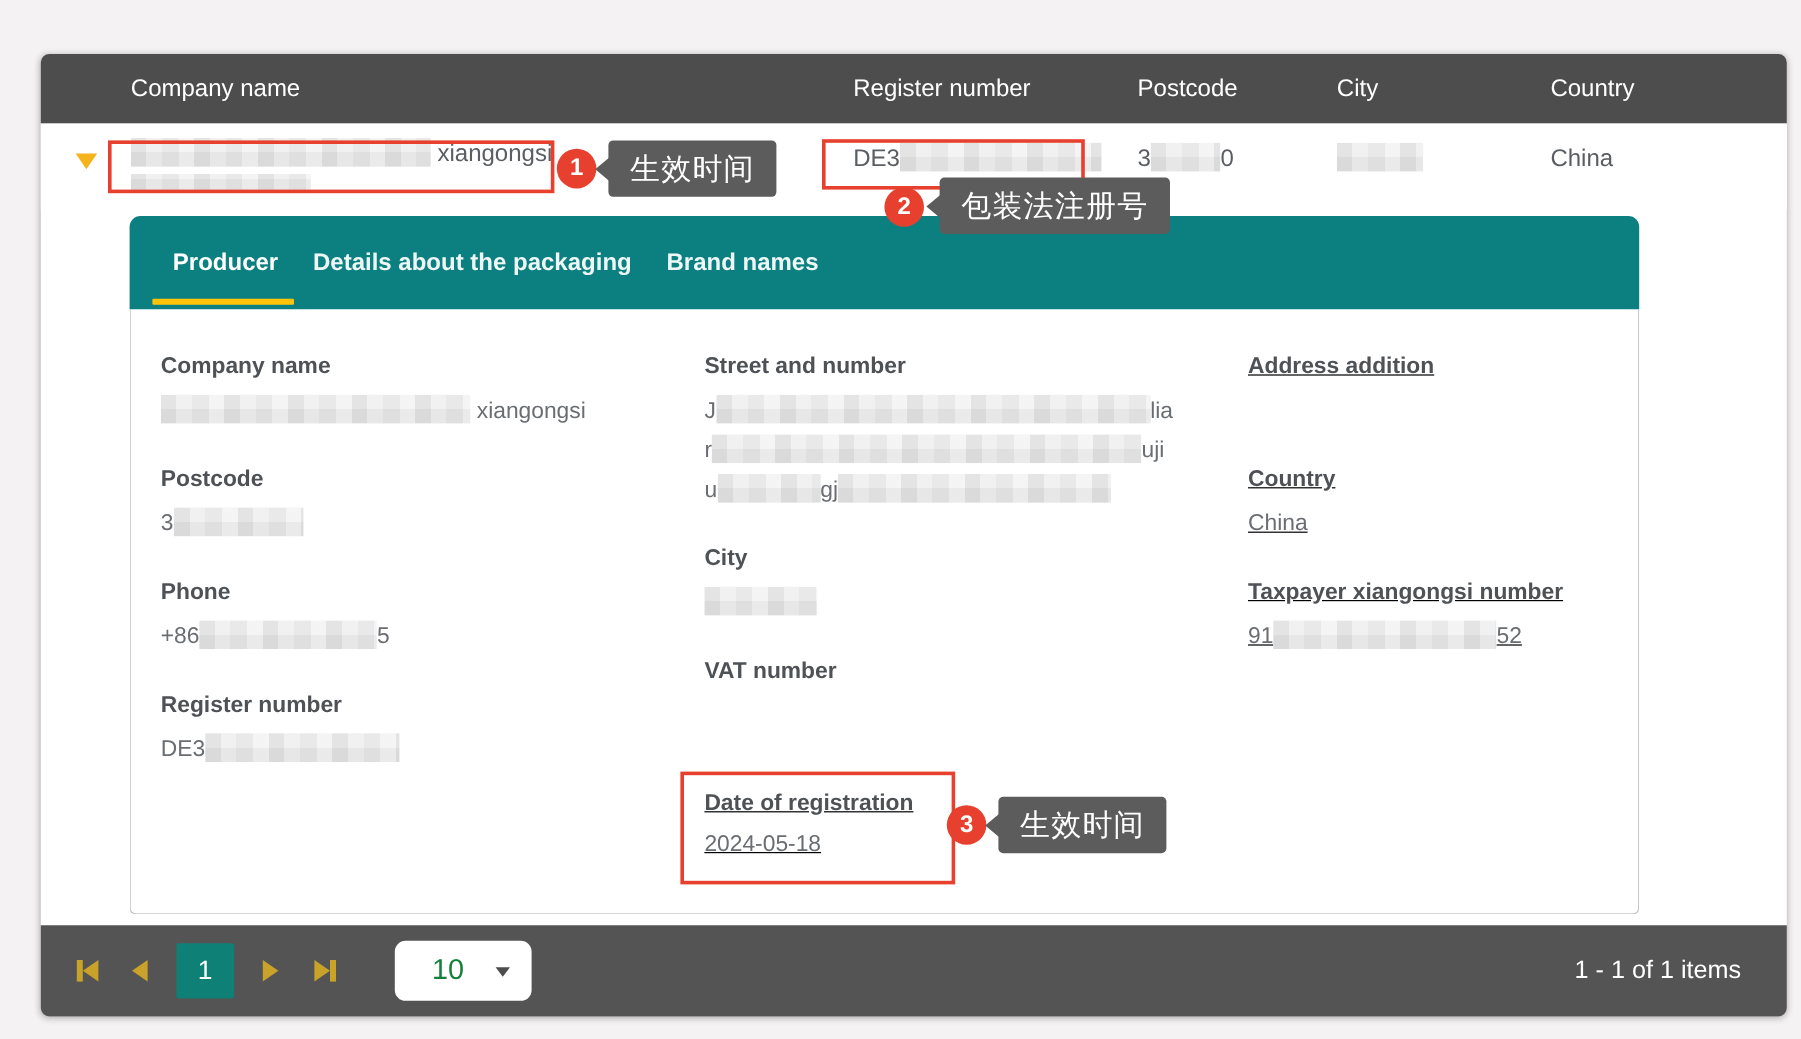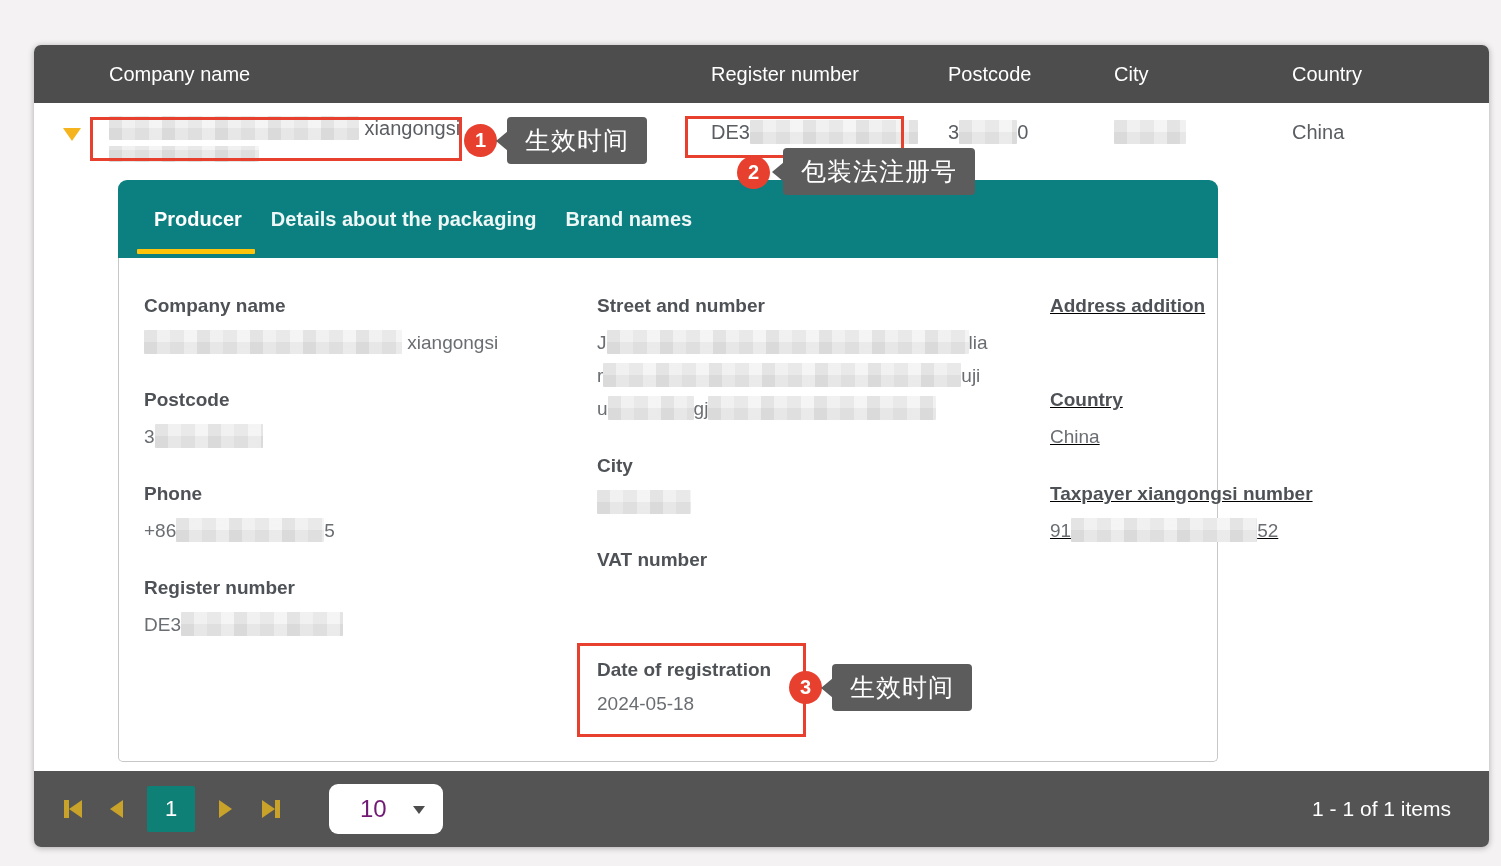--- a/index.html
+++ b/index.html
@@ -54,21 +54,21 @@
     height:24px; transform:translateY(-2px);
     background-color:#ececec;
     background-image:
       repeating-linear-gradient(0deg, rgba(0,0,0,.04) 0 12px, rgba(255,255,255,.05) 12px 24px),
       repeating-linear-gradient(90deg, #e3e3e3 0 13px, #f0f0f0 13px 26px, #e8e8e8 26px 40px, #f4f4f4 40px 53px);
   }
   .px-sm { height:16px; }
 
   
   .panel {
-    position:absolute; left:84px; top:135px; width:1100px; height:582px;
+    position:absolute; left:74px; top:135px; width:1258px; height:582px;
   }
   .tabbar {
     position:absolute; left:0; top:0; right:0; height:78px;
     background:#0c8080; border-radius:9px 9px 0 0;
     display:flex; align-items:center; padding-left:36px;
   }
   .tab {
     color:#eef7f6; font-size:20px; font-weight:600;
     margin-right:29px; cursor:pointer; position:relative; white-space:nowrap;
   }
@@ -87,20 +87,21 @@
   .fcol2 { left:478px; width:440px; }
   .fcol3 { left:931px; width:420px;text-decoration:underline; }
   .group { margin-bottom:30px; }
   .lbl { font-size:19px; font-weight:700; color:#4e5256; margin-bottom:9px; }
   .val { font-size:19px; color:#6a6e72; line-height:33px; }
   .val.empty { height:33px; }
 
   .date-box {
     border:3px solid #e8402f; width:229px; margin-left:-20px;
     padding:13px 30px 14px 17px;
+    text-decoration:underline;
   }
   .date-box .lbl { margin-bottom:6px; }
 
   
   .red-box { position:absolute; border:3px solid #e8402f; pointer-events:none; }
   .badge {
     position:absolute; width:33px; height:33px; border-radius:50%;
     background:#e8402f; color:#fff; font-size:20px; font-weight:700;
     display:flex; align-items:center; justify-content:center;
   }
@@ -131,21 +132,21 @@
   .mr28 { margin-right:28px; } .mr24 { margin-right:24px; } .mr30 { margin-right:30px; }
   .page-btn {
     width:48px; height:46px; background:#0e8076; color:#fff; font-size:22px;
     display:flex; align-items:center; justify-content:center; cursor:pointer;
     border-radius:2px;
   }
   .page-size {
     position:absolute; left:295px; top:13px; width:114px; height:50px;
     background:#fff; border-radius:9px; cursor:pointer;
     display:flex; align-items:center; padding-left:31px;
-    font-size:24px; color:#701a75;
+    font-size:24px; color:#15803d;
   }
   .caret {
     position:absolute; right:18px; top:22px;
     width:0;height:0;border-left:6px solid transparent;border-right:6px solid transparent;
     border-top:8px solid #4d4d4d;
   }
   .pg-info {
     position:absolute; right:38px; top:0; bottom:0;
     display:flex; align-items:center; color:#fff; font-size:21px;
   }

